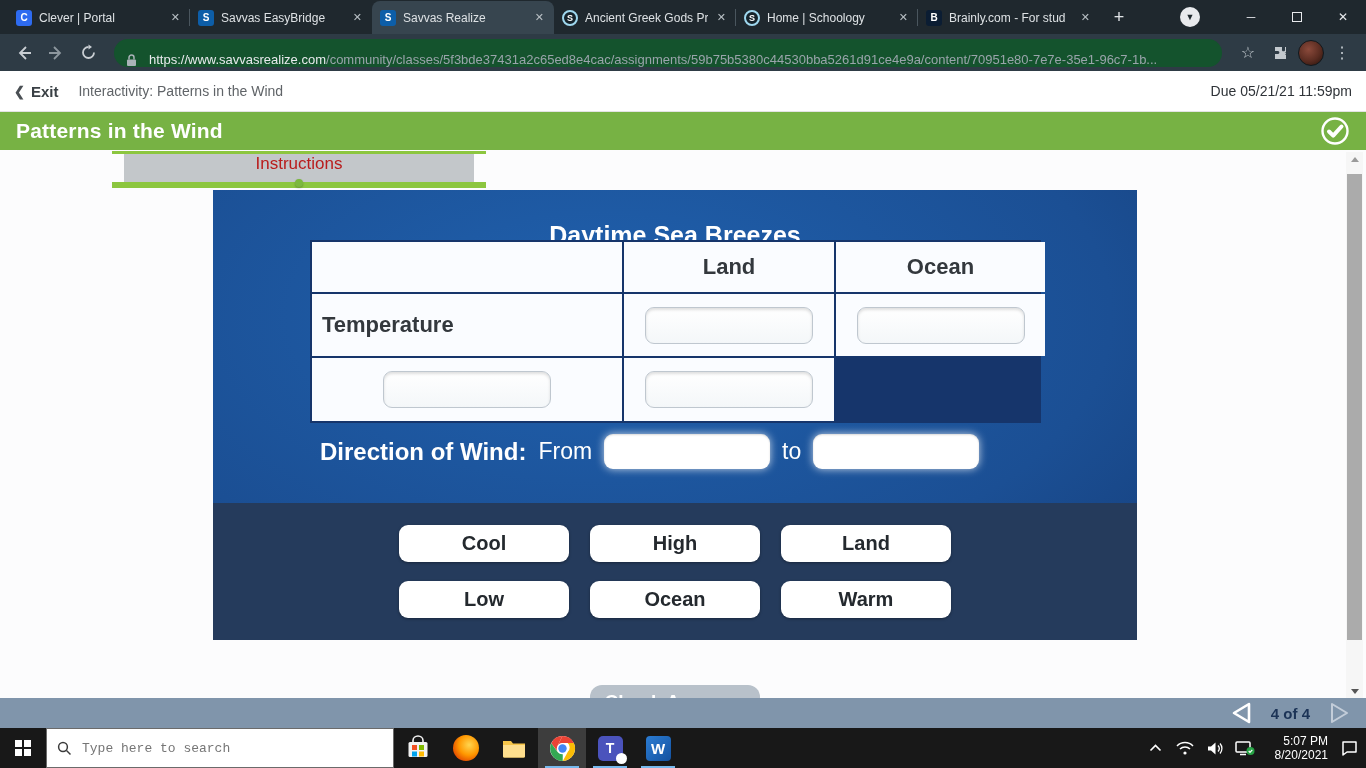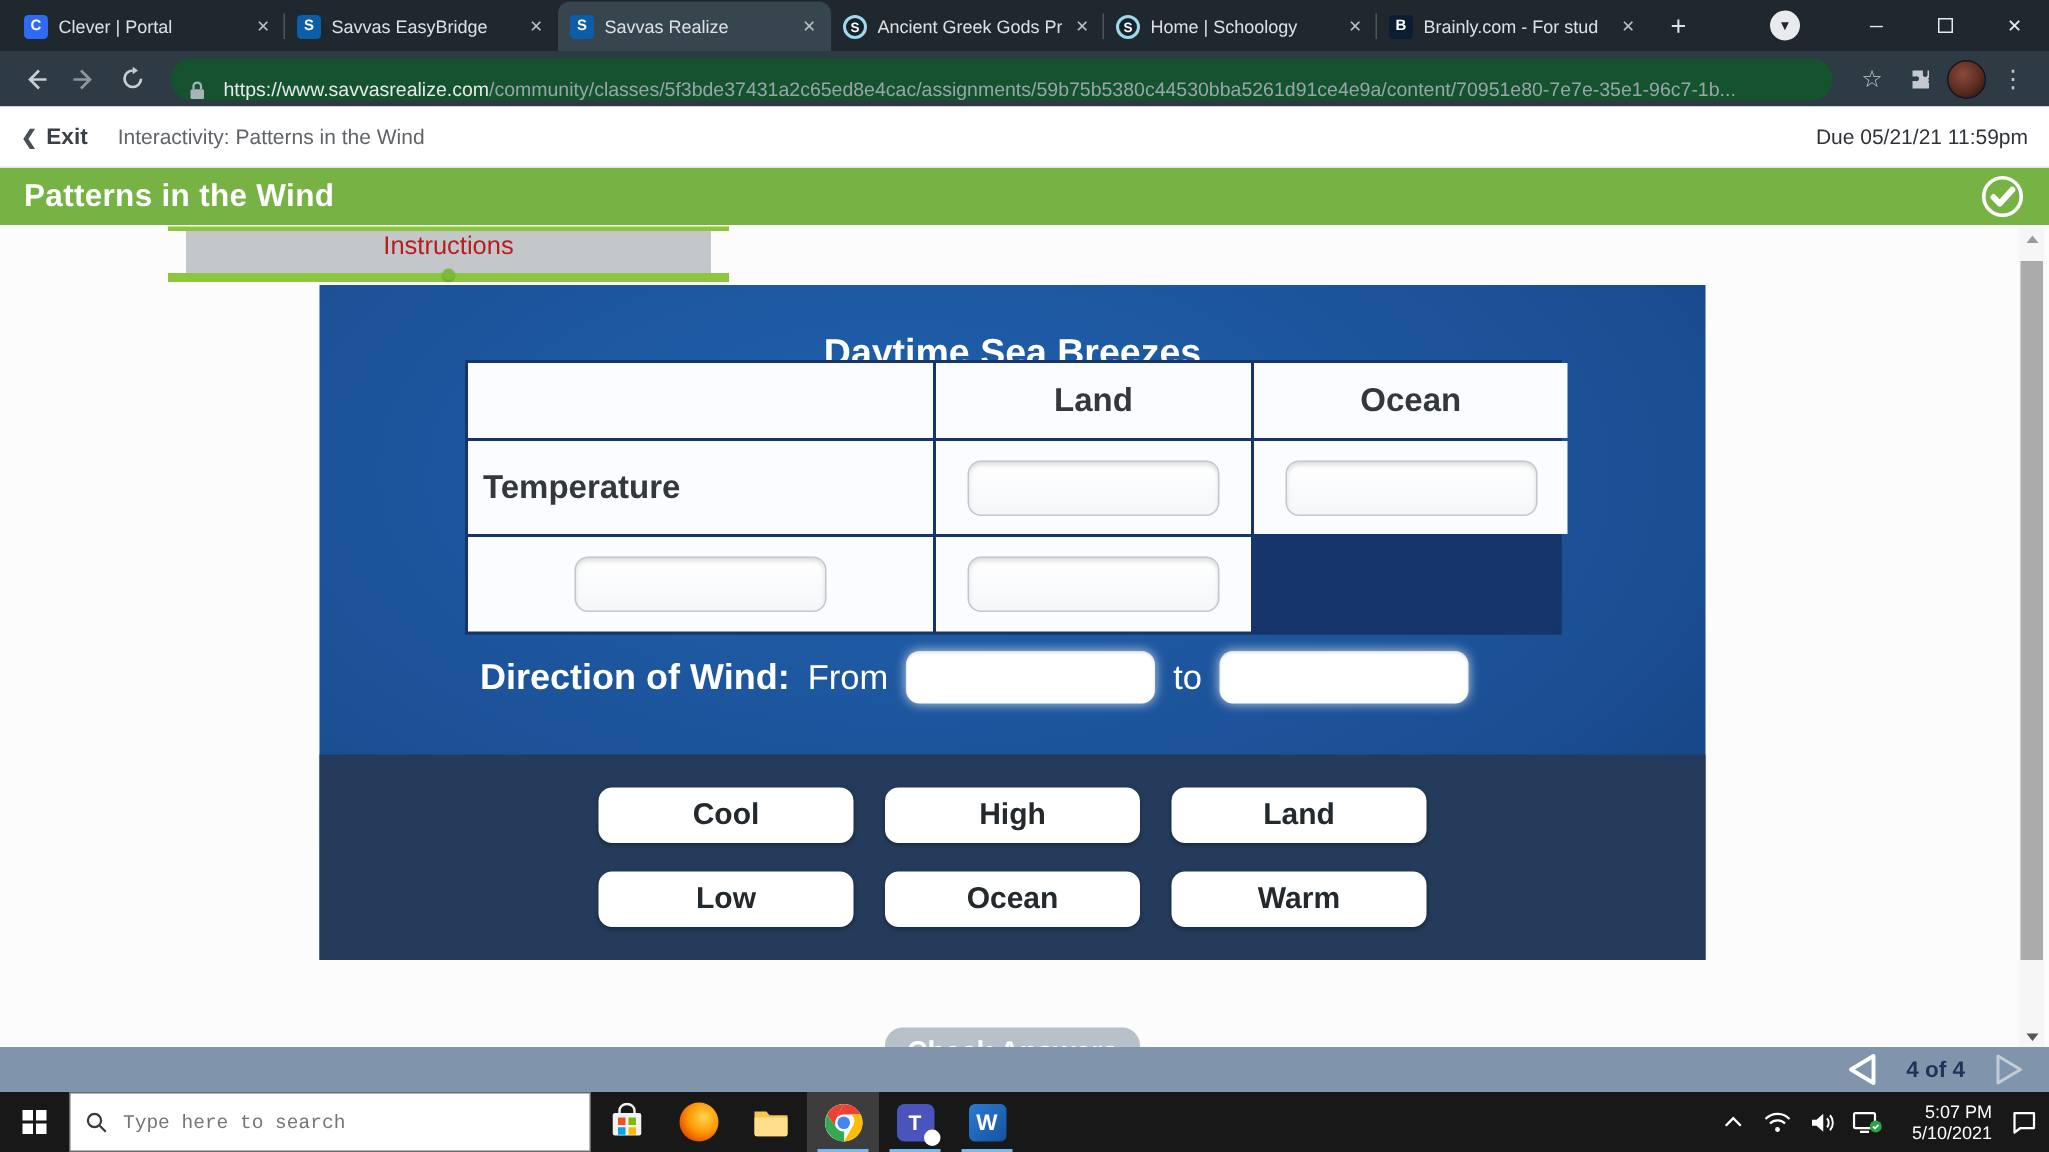--- a/index.html
+++ b/index.html
@@ -365,21 +365,21 @@
       <div class="trayic">
         <svg width="20" height="16" viewBox="0 0 20 16">
             <rect x="1" y="2" width="14" height="10" rx="1" fill="none" stroke="#fff" stroke-width="1.5"></rect>
             <path d="M5 14.5 h6" stroke="#fff" stroke-width="1.5"></path>
             <circle cx="15.5" cy="11" r="4" fill="#27a345"></circle>
             <path d="M13.7 11 l1.3 1.3 l2.3 -2.4" fill="none" stroke="#fff" stroke-width="1.2"></path>
           </svg>
       </div>
       <div class="clock">
         <div>5:07 PM</div>
-        <div>5/10/2021</div>
+        <div>8/20/2021</div>
       </div>
       <div class="trayic">
         <svg width="17" height="16" viewBox="0 0 17 16">
             <path d="M2 2 h13 v10 h-9 l-4 3 Z" fill="none" stroke="#fff" stroke-width="1.5" stroke-linejoin="round"></path>
           </svg>
       </div>
     </div>
   </div>
 
 </div>

